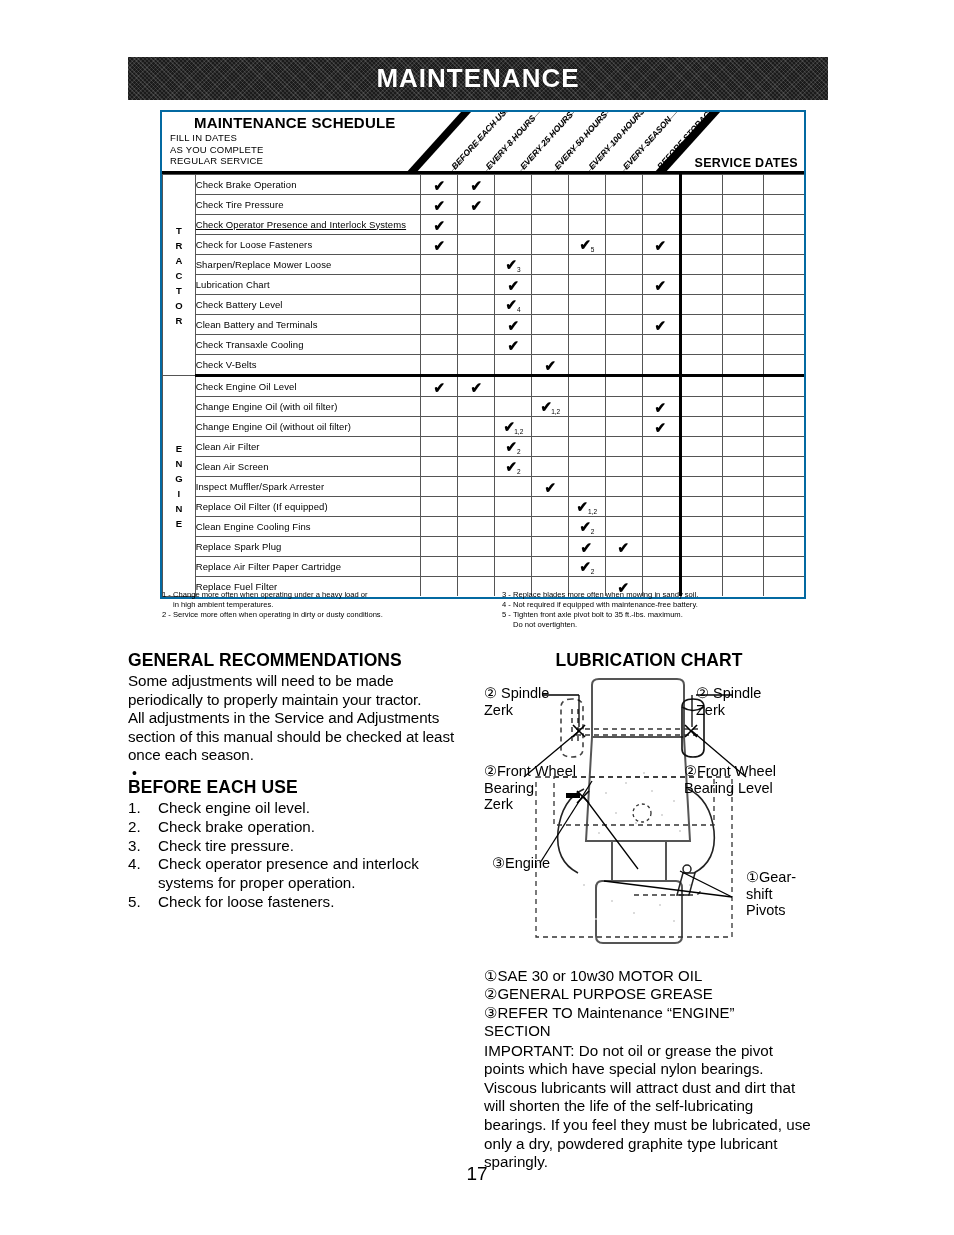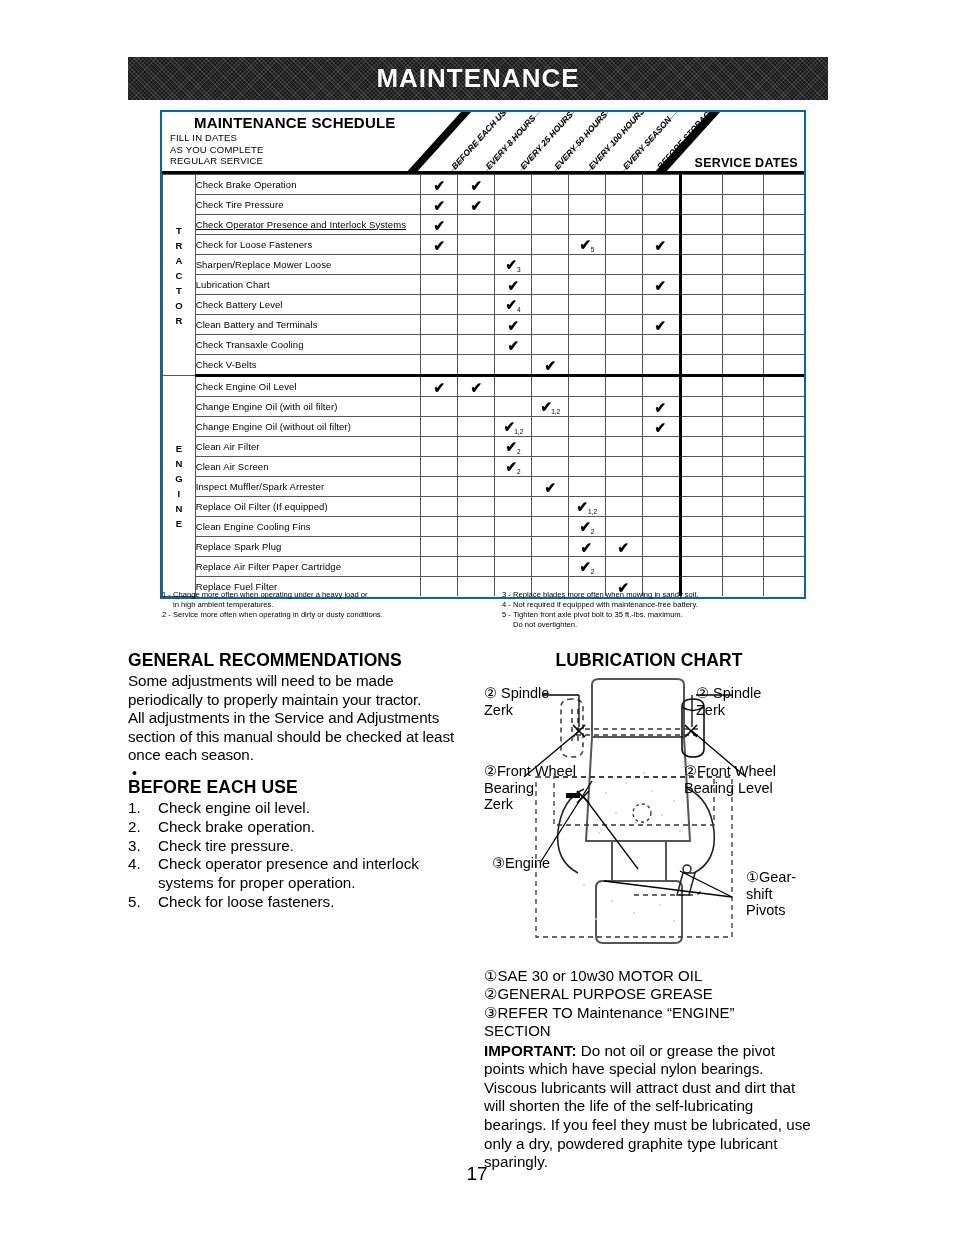--- a/index.html
+++ b/index.html
@@ -207,21 +207,21 @@
     padding-left: 30px;
     position: relative;
   }
   ol.nums li .n { position: absolute; left: 0; top: 0; }
   .lub-legend {
     margin-top: 4px;
     font-size: 15px;
     line-height: 18.4px;
   }
   .important { margin-top: 1px; font-size: 15.2px; line-height: 18.6px; }
-  .important b { font-weight: bold; }
+  .important b { font-weight: normal; }
 
   
   .diagram {
     position: relative;
     width: 330px;
     height: 290px;
     margin-top: 2px;
   }
   .diagram svg { position: absolute; left: 0; top: 0; }
   .dlabel {

